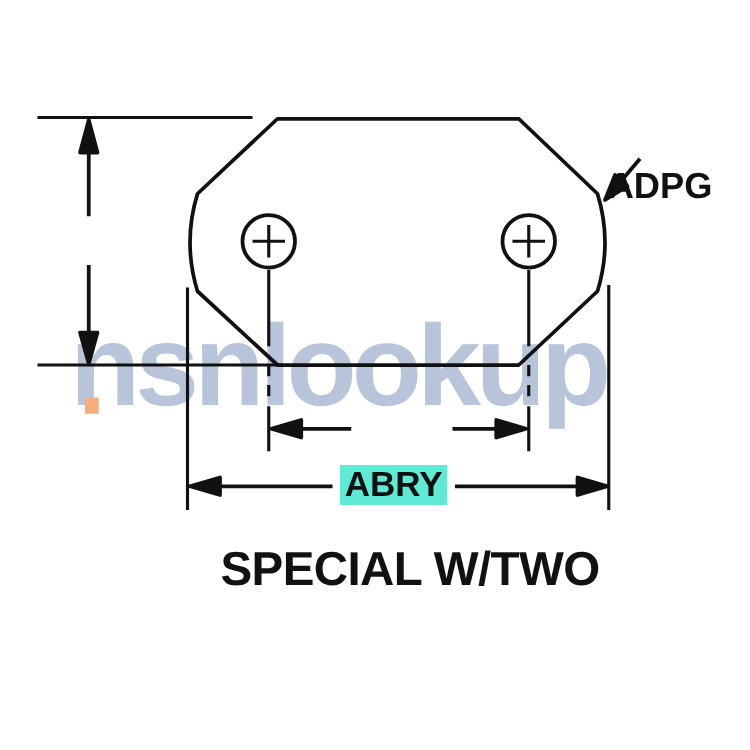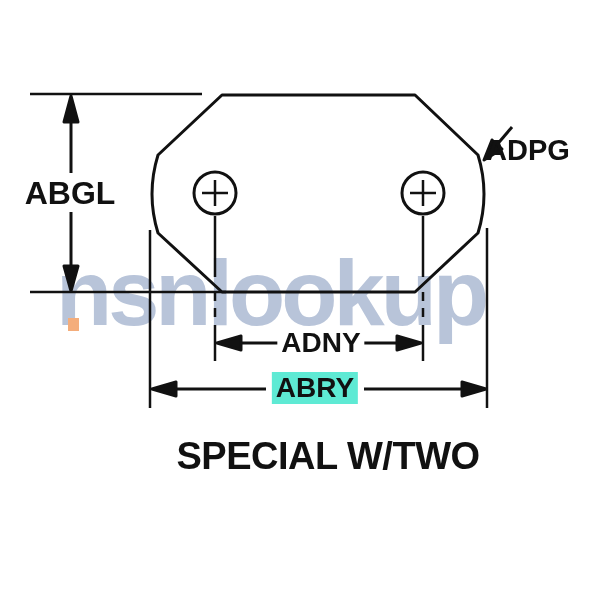--- a/index.html
+++ b/index.html
@@ -124,20 +124,18 @@
         <polygon points="486,389 462,382 462,396" fill="currentColor"></polygon>
       </g>
 
       <g>
         <line x1="512" y1="127" x2="495" y2="147"></line>
         <polygon points="484,160 492,140 502,149" fill="currentColor"></polygon>
       </g>
     </g>
   </svg>
 
-  <div class="dim-label lbl-abgl">ABGL</div>
   <div class="dim-label lbl-adpg">ADPG</div>
-  <div class="dim-label lbl-adny">ADNY</div>
   <div class="dim-label lbl-abry">ABRY</div>
 
   <div class="caption caption-line1">SPECIAL W/TWO</div>
 
 </div>
 
 </body></html>

